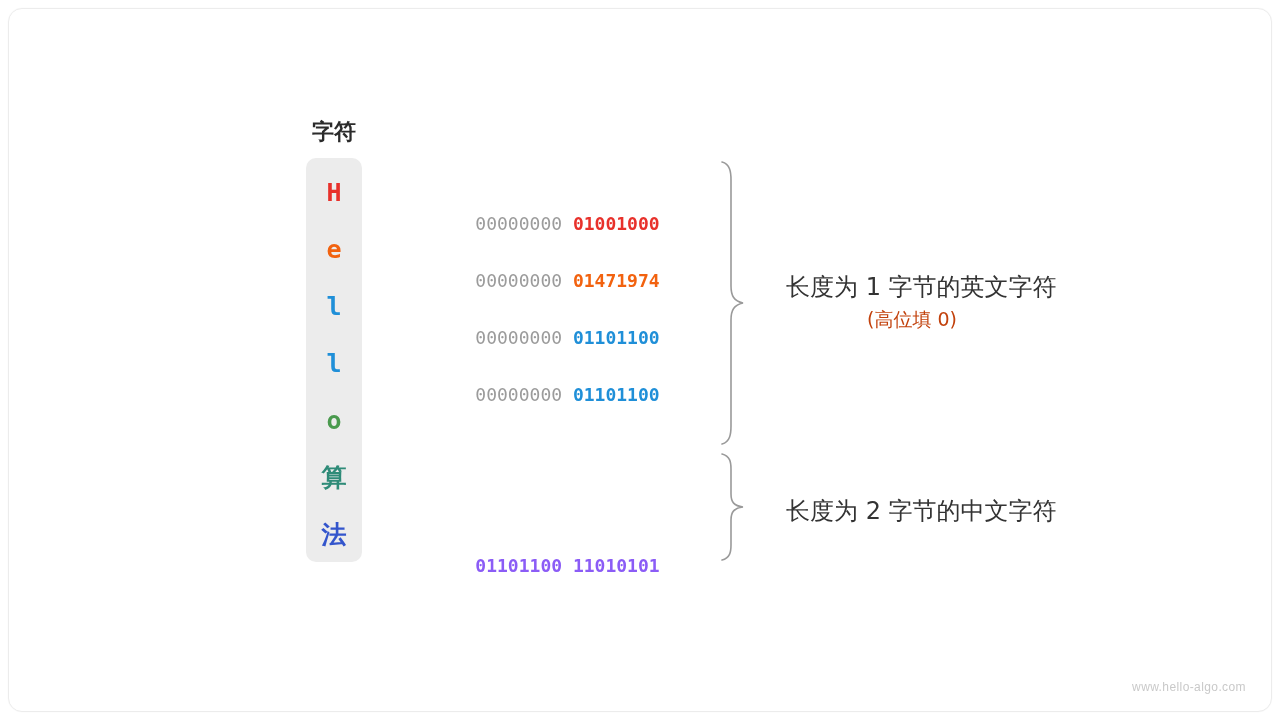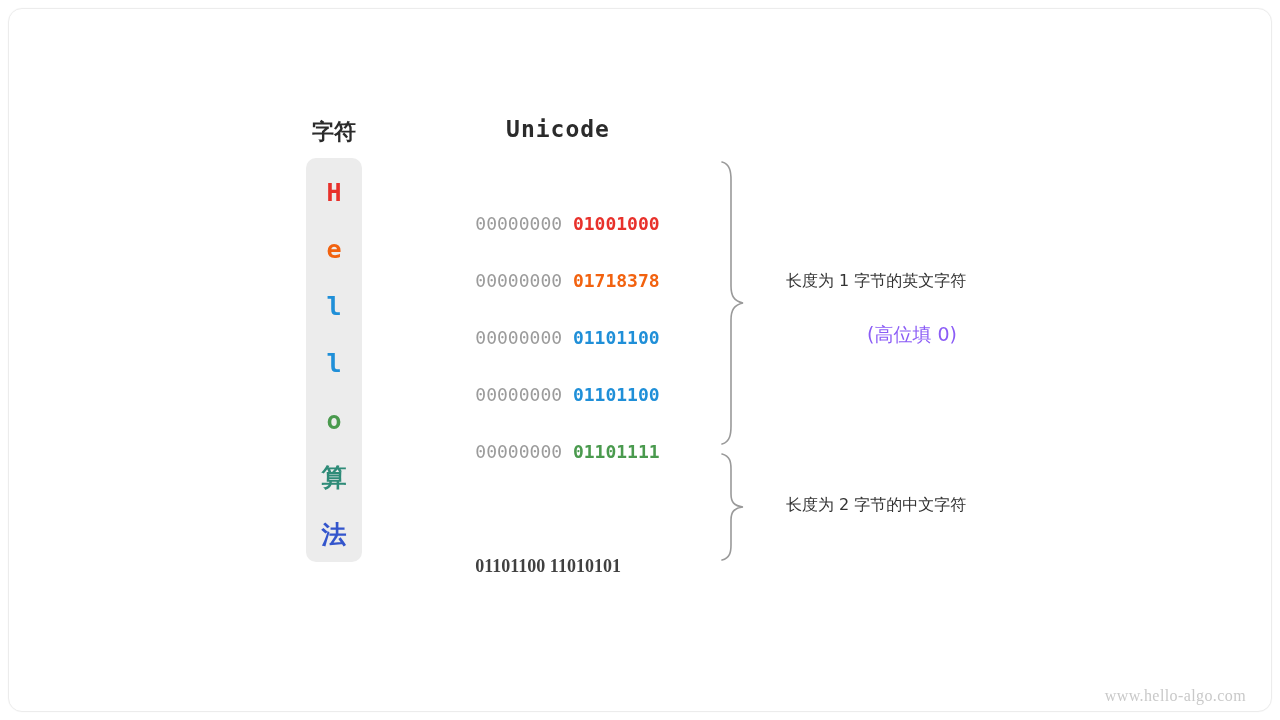--- a/index.html
+++ b/index.html
@@ -110,79 +110,74 @@
   #brace-bottom { top: 452px; }
 
   
   .annotation {
     position: absolute;
     font-family: "DejaVu Sans", "Liberation Sans", sans-serif;
     color: #333333;
     white-space: nowrap;
   }
   .ann-main {
-    font-size: 16px;
+    font-size: 24px;
     color: #333333;
   }
   .ann-sub {
     font-size: 19px;
-    color: #8b5cf6;
-    margin-top: 15px;
+    color: #c2410c;
   }
   #ann-1-line1 { left: 786px; top: 271px; }
   #ann-1-line2 { left: 867px; top: 307px; }
   #ann-2-line1 { left: 786px; top: 489px; margin-top: 6px; }
 
   
   #watermark {
     position: absolute;
     right: 34px;
-    bottom: 15px;
-    font-family: Liberation Serif, serif;
-    font-size: 16px;
+    bottom: 26px;
+    font-family: Liberation Sans, sans-serif;
+    font-size: 12px;
     color: #c9c9c9;
     letter-spacing: 0.4px;
   }
 </style>
 </head>
 <body>
 
 <div id="canvas">
   <div id="card"></div>
 
   <div class="col-header" id="header-char">字符</div>
-  <div class="col-header" id="header-unicode">Unicode</div>
 
   <div id="char-column">
     <div class="char-cell" style="top: 6px; color: rgb(232, 49, 43);">H</div>
     <div class="char-cell" style="top: 63px; color: rgb(242, 98, 15);">e</div>
     <div class="char-cell" style="top: 120px; color: rgb(31, 143, 216);">l</div>
     <div class="char-cell" style="top: 177px; color: rgb(31, 143, 216);">l</div>
     <div class="char-cell" style="top: 234px; color: rgb(74, 154, 78);">o</div>
     <div class="char-cell cjk" style="top: 291px; color: rgb(46, 139, 120);">算</div>
     <div class="char-cell cjk" style="top: 348px; color: rgb(51, 85, 204);">法</div>
   </div>
 
   <div class="bits-row" style="top:176px;">
     <span class="bits-high" style="color: rgb(155, 155, 155);">00000000 </span><span class="bits-low" style="color: rgb(232, 49, 43);">01001000</span>
   </div>
   <div class="bits-row" style="top:233px;">
-    <span class="bits-high" style="color: rgb(155, 155, 155);">00000000 </span><span class="bits-low" style="color: rgb(242, 98, 15);">01718378</span>
+    <span class="bits-high" style="color: rgb(155, 155, 155);">00000000 </span><span class="bits-low" style="color: rgb(242, 98, 15);">01471974</span>
   </div>
   <div class="bits-row" style="top:290px;">
     <span class="bits-high" style="color: rgb(155, 155, 155);">00000000 </span><span class="bits-low" style="color: rgb(31, 143, 216);">01101100</span>
   </div>
   <div class="bits-row" style="top:347px;">
     <span class="bits-high" style="color: rgb(155, 155, 155);">00000000 </span><span class="bits-low" style="color: rgb(31, 143, 216);">01101100</span>
   </div>
-  <div class="bits-row" style="top:404px;">
-    <span class="bits-high" style="color: rgb(155, 155, 155);">00000000 </span><span class="bits-low" style="color: rgb(74, 154, 78);">01101111</span>
-  </div>
   <div class="bits-row" style="top:518px;">
-    <span class="bits-high" style="color: rgb(155, 155, 155);"></span><span class="bits-low" style="color: #404040; font-family: Liberation Serif, serif;">01101100 11010101</span>
+    <span class="bits-high" style="color: rgb(155, 155, 155);"></span><span class="bits-low" style="color: #8b5cf6;">01101100 11010101</span>
   </div>
 
   <svg id="brace-top" width="30" height="286" viewBox="0 0 30 286">
     <path d="M 4 2
              C 12 4, 13 12, 13 20
              L 13 126
              C 13 136, 16 141, 25 143
              C 16 145, 13 150, 13 160
              L 13 266
              C 13 274, 12 282, 4 284" fill="none" stroke="#9a9a9a" stroke-width="1.6" stroke-linecap="round"></path>

